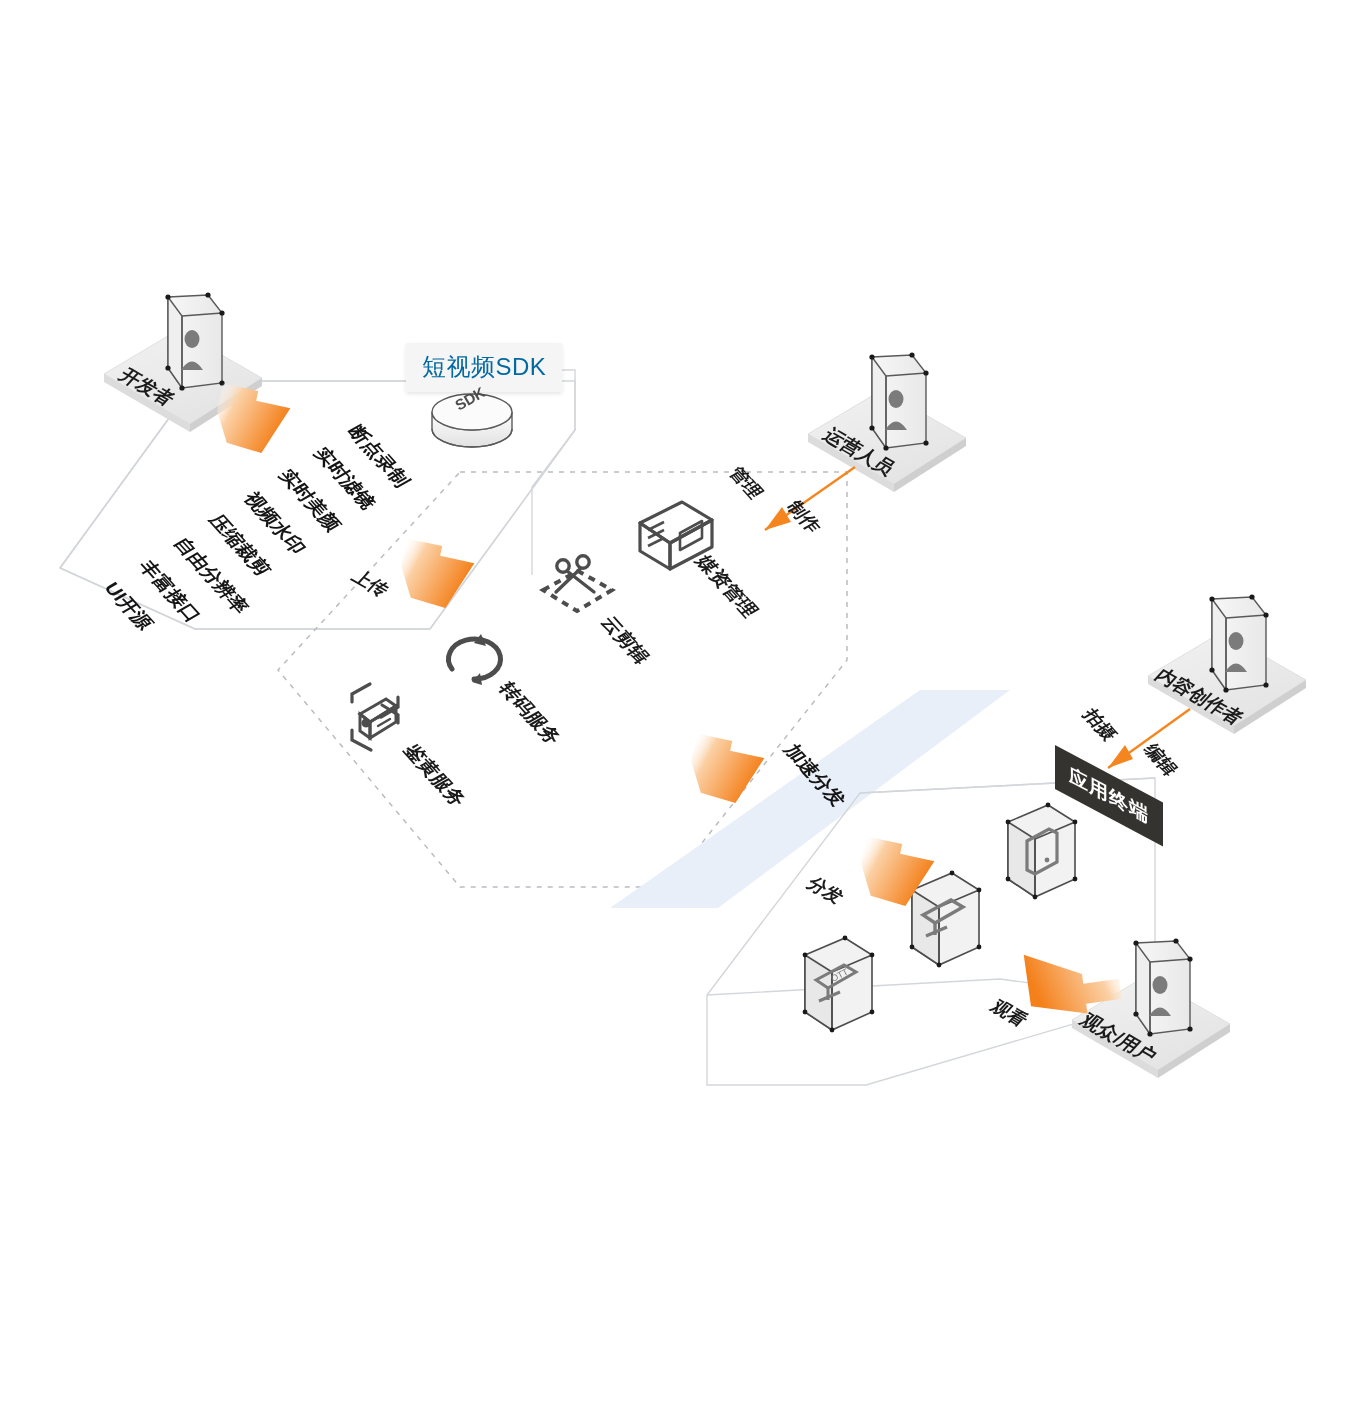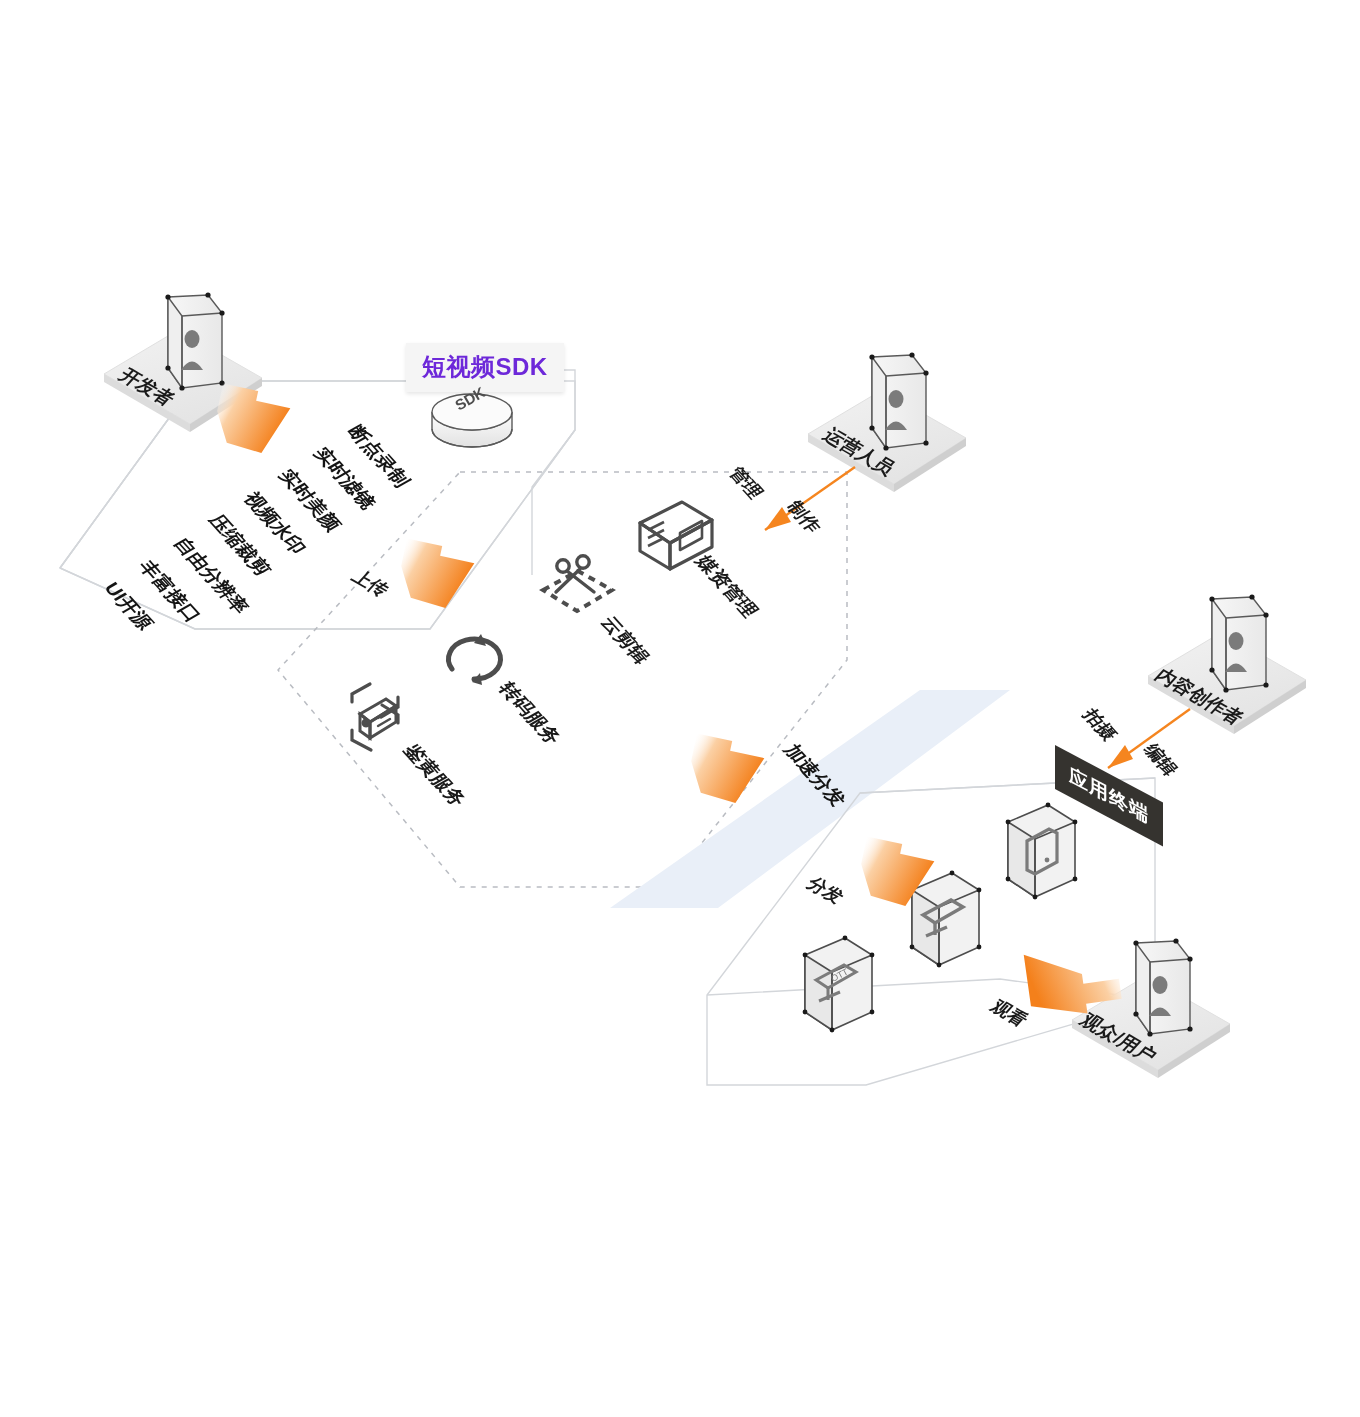--- a/index.html
+++ b/index.html
@@ -42,23 +42,23 @@
     font-weight: 600;
   }
   .feature-word {
     font-size: 19px;
     font-weight: 600;
     color: #141414;
   }
   .sdk-title-box {
     position: absolute;
     background: #f5f5f5;
-    color: #6d28d9;
+    color: #0369a1;
     font-size: 24px;
-    font-weight: 700;
+    font-weight: 400;
     padding: 8px 16px 9px 16px;
     box-shadow: 0 2px 4px rgba(0,0,0,0.10);
     letter-spacing: 0.5px;
   }
   .term-banner {
     position: absolute;
     background: #35332f;
     color: #ffffff;
     font-size: 19px;
     font-weight: 600;

